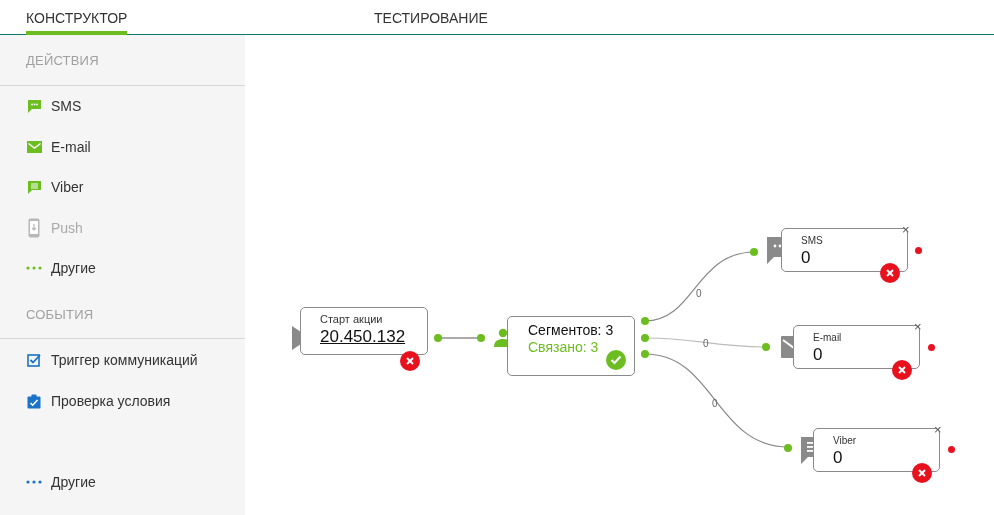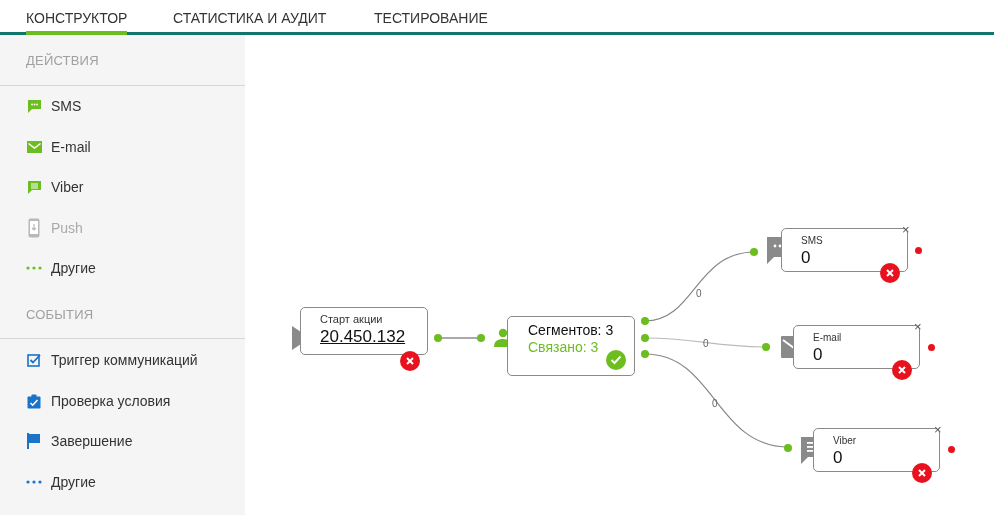--- a/index.html
+++ b/index.html
@@ -1,17 +1,17 @@
 <!DOCTYPE html>
 <html><head>
 <meta charset="utf-8">
 <style>
   * { box-sizing: border-box; margin: 0; padding: 0; }
   html, body { width: 994px; height: 515px; overflow: hidden; background: #fff; font-family: "Liberation Sans", "DejaVu Sans", sans-serif; color: #333; }
-  .tabs { position: absolute; left: 0; top: 0; width: 994px; height: 35px; border-bottom: 3px solid #0f766e; background: #fff; }
+  .tabs { position: absolute; left: 0; top: 0; width: 994px; height: 35px; border-bottom: 1px solid #0f766e; background: #fff; }
   .tab { position: absolute; top: 10px; font-size: 14px; color: #333; white-space: nowrap; cursor: pointer; }
   .tab.active::after { content: ""; position: absolute; left: 0; right: 0; top: 21px; height: 4px; background: #6cbd1f; }
   .sidebar { position: absolute; left: 0; top: 35px; width: 245px; height: 480px; background: #f5f5f5; padding-left: 44px; }
   .sec-title { position: absolute; left: 26px; font-size: 13px; color: #a0a0a0; letter-spacing: 0.2px; }
   .sec-line { position: absolute; left: 0; width: 245px; height: 1px; background: #d6d6d6; }
   .item { position: absolute; left: 26px; height: 22px; display: flex; align-items: center; font-size: 14px; color: #333; cursor: pointer; }
   .item .ico { width: 16px; height: 16px; margin-right: 9px; display: inline-flex; align-items: center; justify-content: center; }
   .item.disabled { color: #aaa; }
   .canvas { position: absolute; left: 245px; top: 35px; width: 749px; height: 480px; }
   svg.links { position: absolute; left: 0; top: 0; }
@@ -22,21 +22,20 @@
   .badge.err { background: #e8121e; }
   .badge.ok { background: #6cbd1f; }
   .xclose { position: absolute; font-size: 13px; color: #555; line-height: 1; cursor: pointer; }
   .reddot { position: absolute; width: 7px; height: 7px; border-radius: 50%; background: #e8121e; }
 </style>
 </head>
 <body>
 
 <div class="tabs">
   <div class="tab active" style="left:26px;">КОНСТРУКТОР</div>
-  <div class="tab" style="left:173px;">СТАТИСТИКА И АУДИТ</div>
   <div class="tab" style="left:374px;">ТЕСТИРОВАНИЕ</div>
 </div>
 
 <div class="sidebar">
   <div class="sec-title" style="top:18px;">ДЕЙСТВИЯ</div>
   <div class="sec-line" style="top:50px;"></div>
 
   <div class="item" style="top:60px;">
     <span class="ico">
       <svg width="15" height="15" viewBox="0 0 15 15">
@@ -103,29 +102,20 @@
   </div>
   <div class="item" style="top:355px;">
     <span class="ico">
       <svg width="14" height="15" viewBox="0 0 14 15">
           <rect x="0.5" y="2.5" width="13" height="12" rx="1" fill="#1a73c8"></rect>
           <rect x="4.5" y="0.5" width="5" height="3" rx="0.8" fill="#1a73c8"></rect>
           <path d="M3.5 9l2.2 2.2L10.5 6" stroke="#fff" stroke-width="1.6" fill="none"></path>
         </svg>
     </span>
     <span>Проверка условия</span>
-  </div>
-  <div class="item" style="top:395px;">
-    <span class="ico">
-      <svg width="14" height="16" viewBox="0 0 14 16">
-          <rect x="0" y="0" width="2" height="16" fill="#1a73c8"></rect>
-          <path d="M2 1h11v9H2z" fill="#1a73c8"></path>
-        </svg>
-    </span>
-    <span>Завершение</span>
   </div>
   <div class="item" style="top:436px;">
     <span class="ico">
       <svg width="16" height="4" viewBox="0 0 16 4">
           <circle cx="2" cy="2" r="1.6" fill="#1a73c8"></circle>
           <circle cx="8" cy="2" r="1.6" fill="#1a73c8"></circle>
           <circle cx="14" cy="2" r="1.6" fill="#1a73c8"></circle>
         </svg>
     </span>
     <span>Другие</span>

